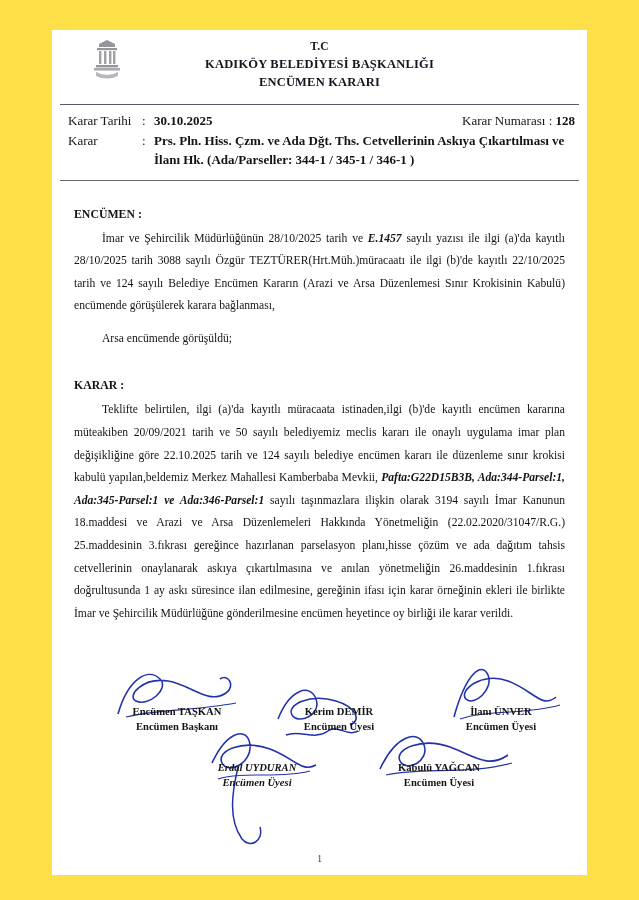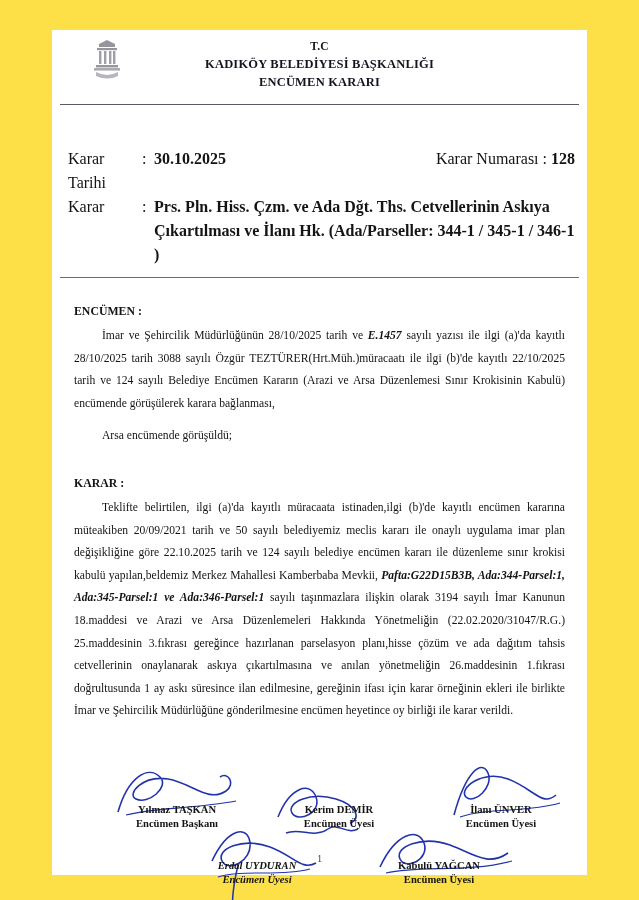--- a/index.html
+++ b/index.html
@@ -59,23 +59,22 @@
 
   .rule {
     border-top: 1px solid #5a5a66;
     margin: 6px 8px 0 8px;
   }
   .rule.thin { border-top: 1px solid #6a6a73; }
 
   
   .meta {
     padding: 6px 12px 4px 16px;
-    font-size: 16px;
+    font-size: 13px;
     line-height: 1.5;
-    margin-top: 36px;
   }
   .meta-row {
     display: flex;
     align-items: flex-start;
   }
   .meta-label {
     width: 74px;
     flex: none;
   }
   .meta-colon {
@@ -244,21 +243,21 @@
           <path d="M54 44 C48 70, 44 96, 58 116 C66 126, 80 118, 76 104" fill="none" stroke="#2233aa" stroke-width="1.5"></path>
           <path d="M34 56 C60 48, 96 56, 126 48" fill="none" stroke="#2233aa" stroke-width="1.1"></path>
         </svg>
 
         <svg class="scribble" style="left:292px; top:52px;" width="160" height="70" viewBox="0 0 160 70">
           <path d="M14 46 C30 12, 52 6, 58 22 C64 38, 40 50, 34 38 C28 26, 56 14, 84 24 C108 33, 122 46, 142 32" fill="none" stroke="#2233aa" stroke-width="1.6"></path>
           <path d="M20 52 C56 44, 100 52, 146 40" fill="none" stroke="#2233aa" stroke-width="1.2"></path>
         </svg>
 
         <div class="sig sig-a">
-          <div class="name">Yılmaz TAŞKAN</div>
+          <div class="name">Encümen TAŞKAN</div>
           <div class="role">Encümen Başkanı</div>
         </div>
         <div class="sig sig-b">
           <div class="name">Kerim DEMİR</div>
           <div class="role">Encümen Üyesi</div>
         </div>
         <div class="sig sig-c">
           <div class="name">İlanı ÜNVER</div>
           <div class="role">Encümen Üyesi</div>
         </div>

